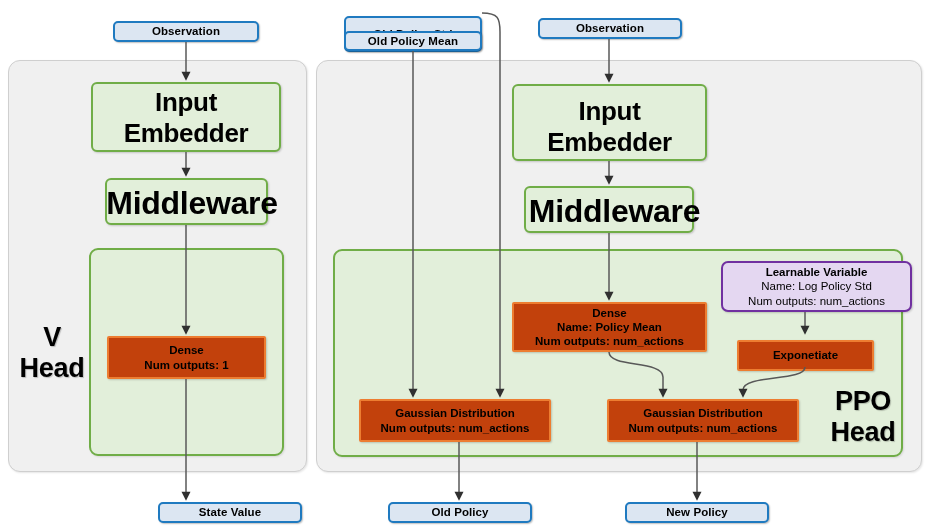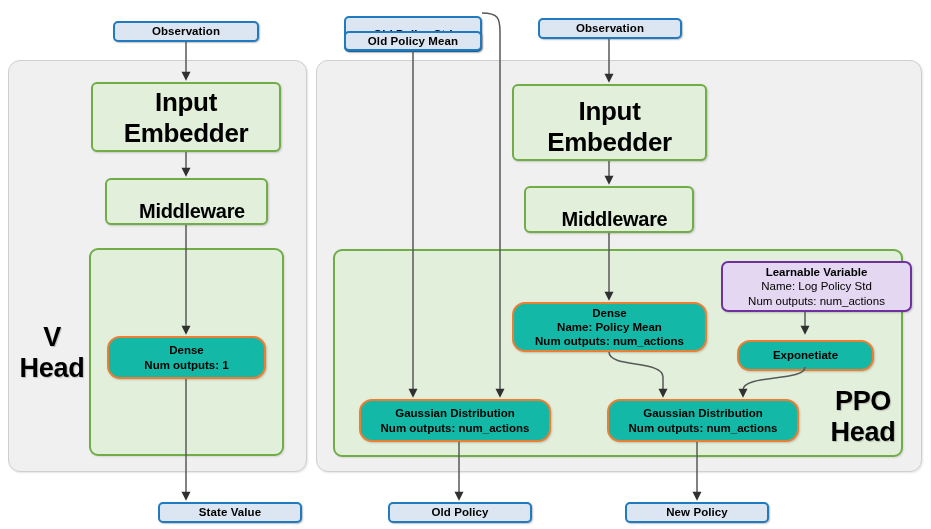--- a/index.html
+++ b/index.html
@@ -71,27 +71,27 @@
   .green-box {
     background: #e2efda;
     border: 2px solid #70ad47;
     border-radius: 6px;
     box-shadow: 1px 1px 2px rgba(0,0,0,0.18);
     font-size: 26px;
     font-weight: bold;
     letter-spacing: -0.3px;
     justify-content: flex-end;
   }
-  .green-box.small { font-size: 20px; padding-left: 11px; }
+  .green-box.small { font-size: 32px; padding-left: 11px; }
 
   
   .orange-box {
-    background: #14b8a6;
+    background: #c2410c;
     border: 2px solid #ed7d31;
-    border-radius: 13px;
+    border-radius: 2px;
     box-shadow: 1px 1px 2px rgba(0,0,0,0.18);
     font-size: 11.5px;
   }
   .orange-box .ttl { font-weight: bold; }
   .orange-box .sub { font-weight: bold; }
 
   
   .purple-box {
     background: #e4d7f1;
     border: 2.5px solid #7030a0;

